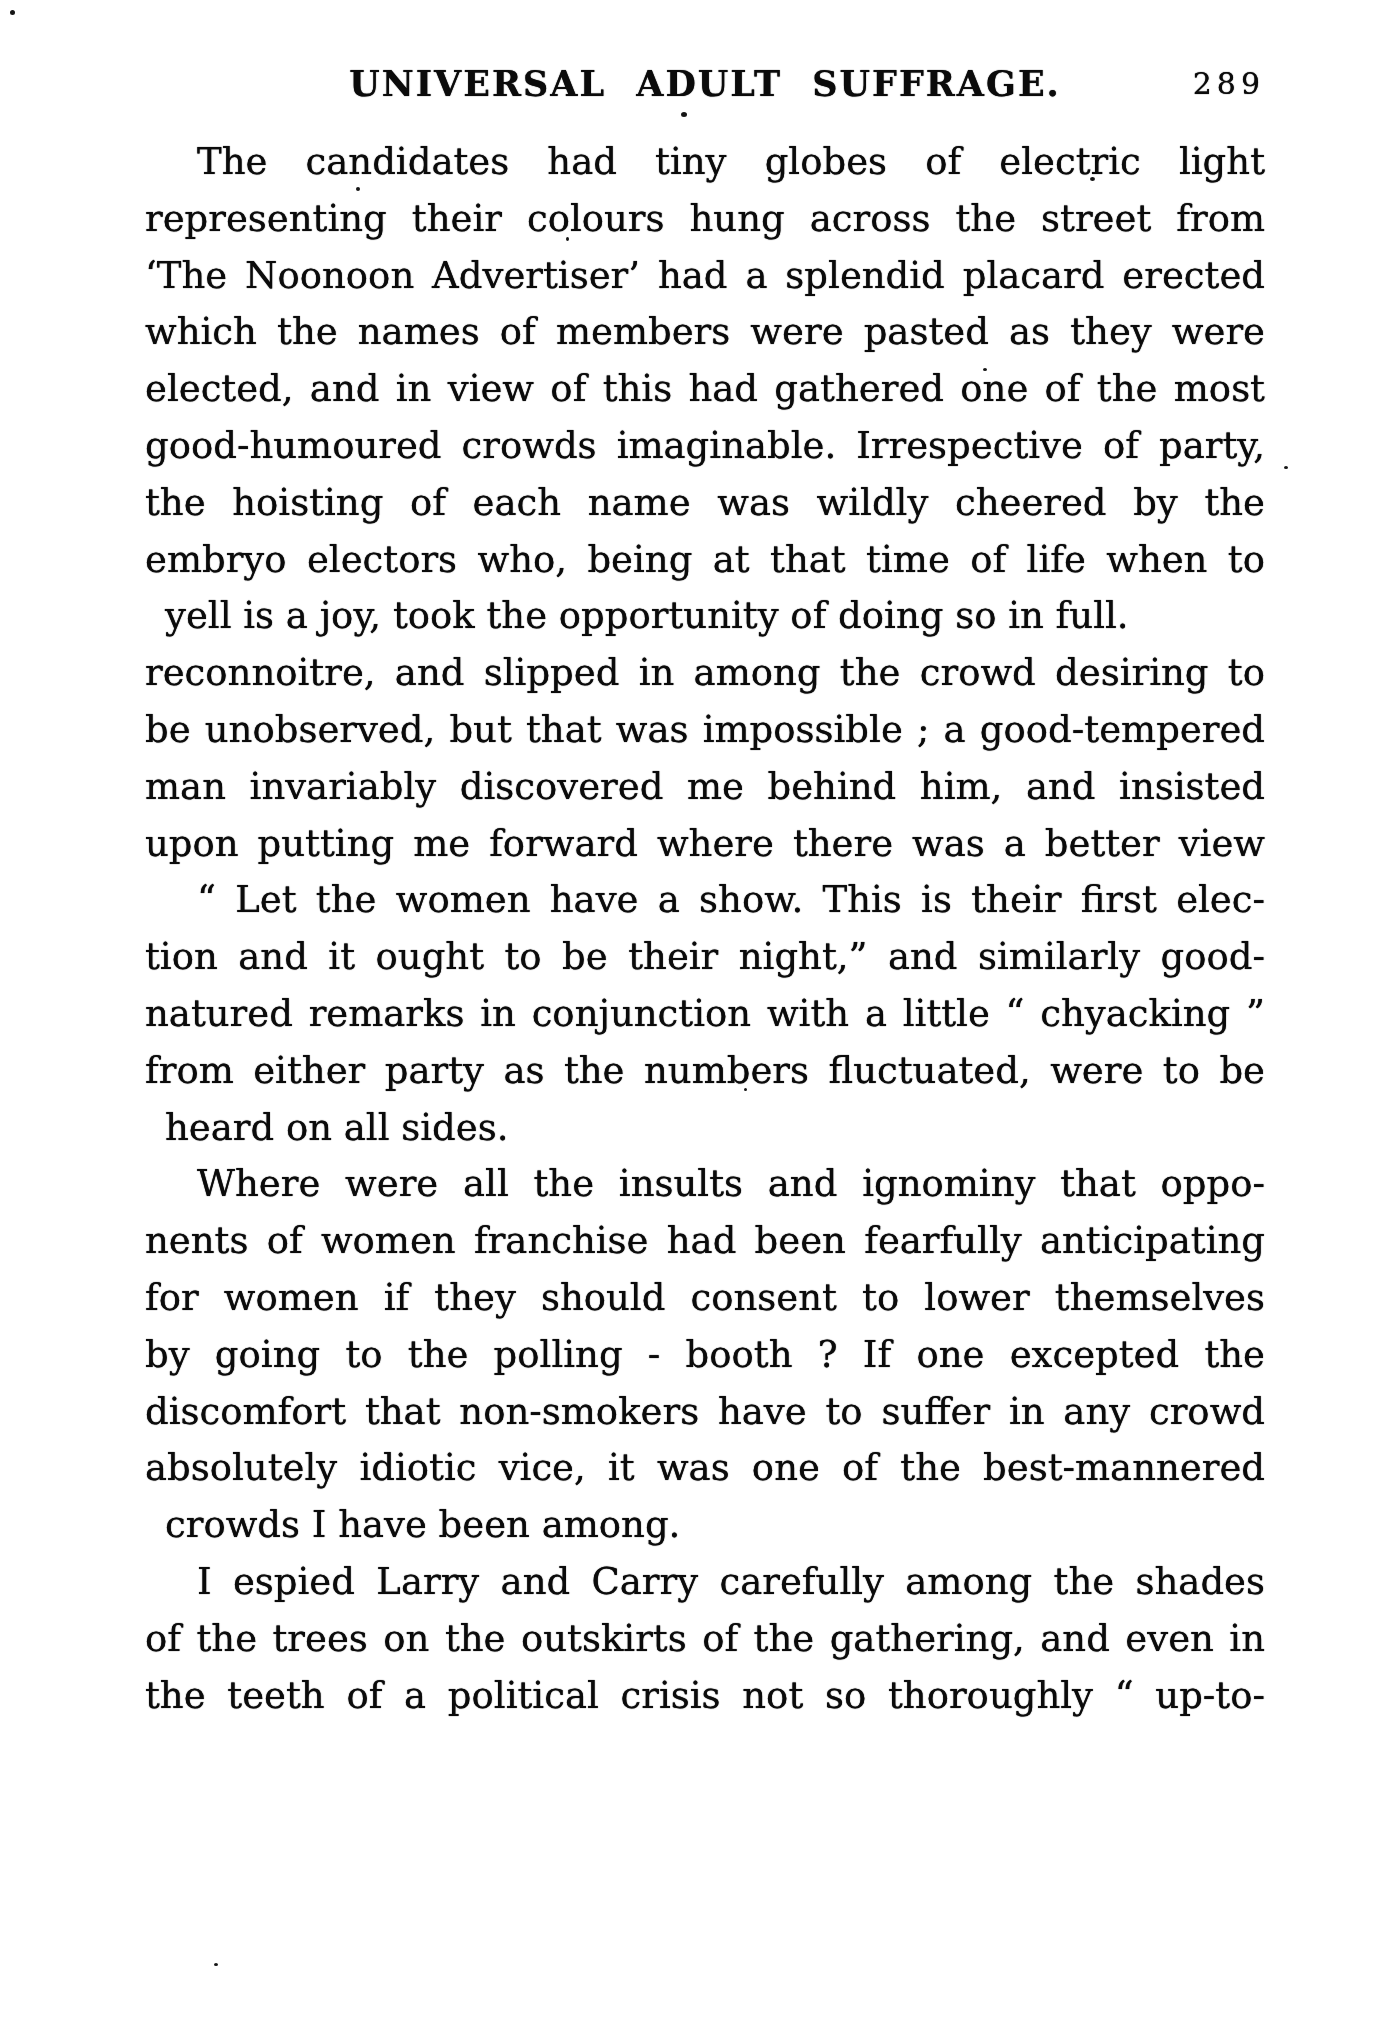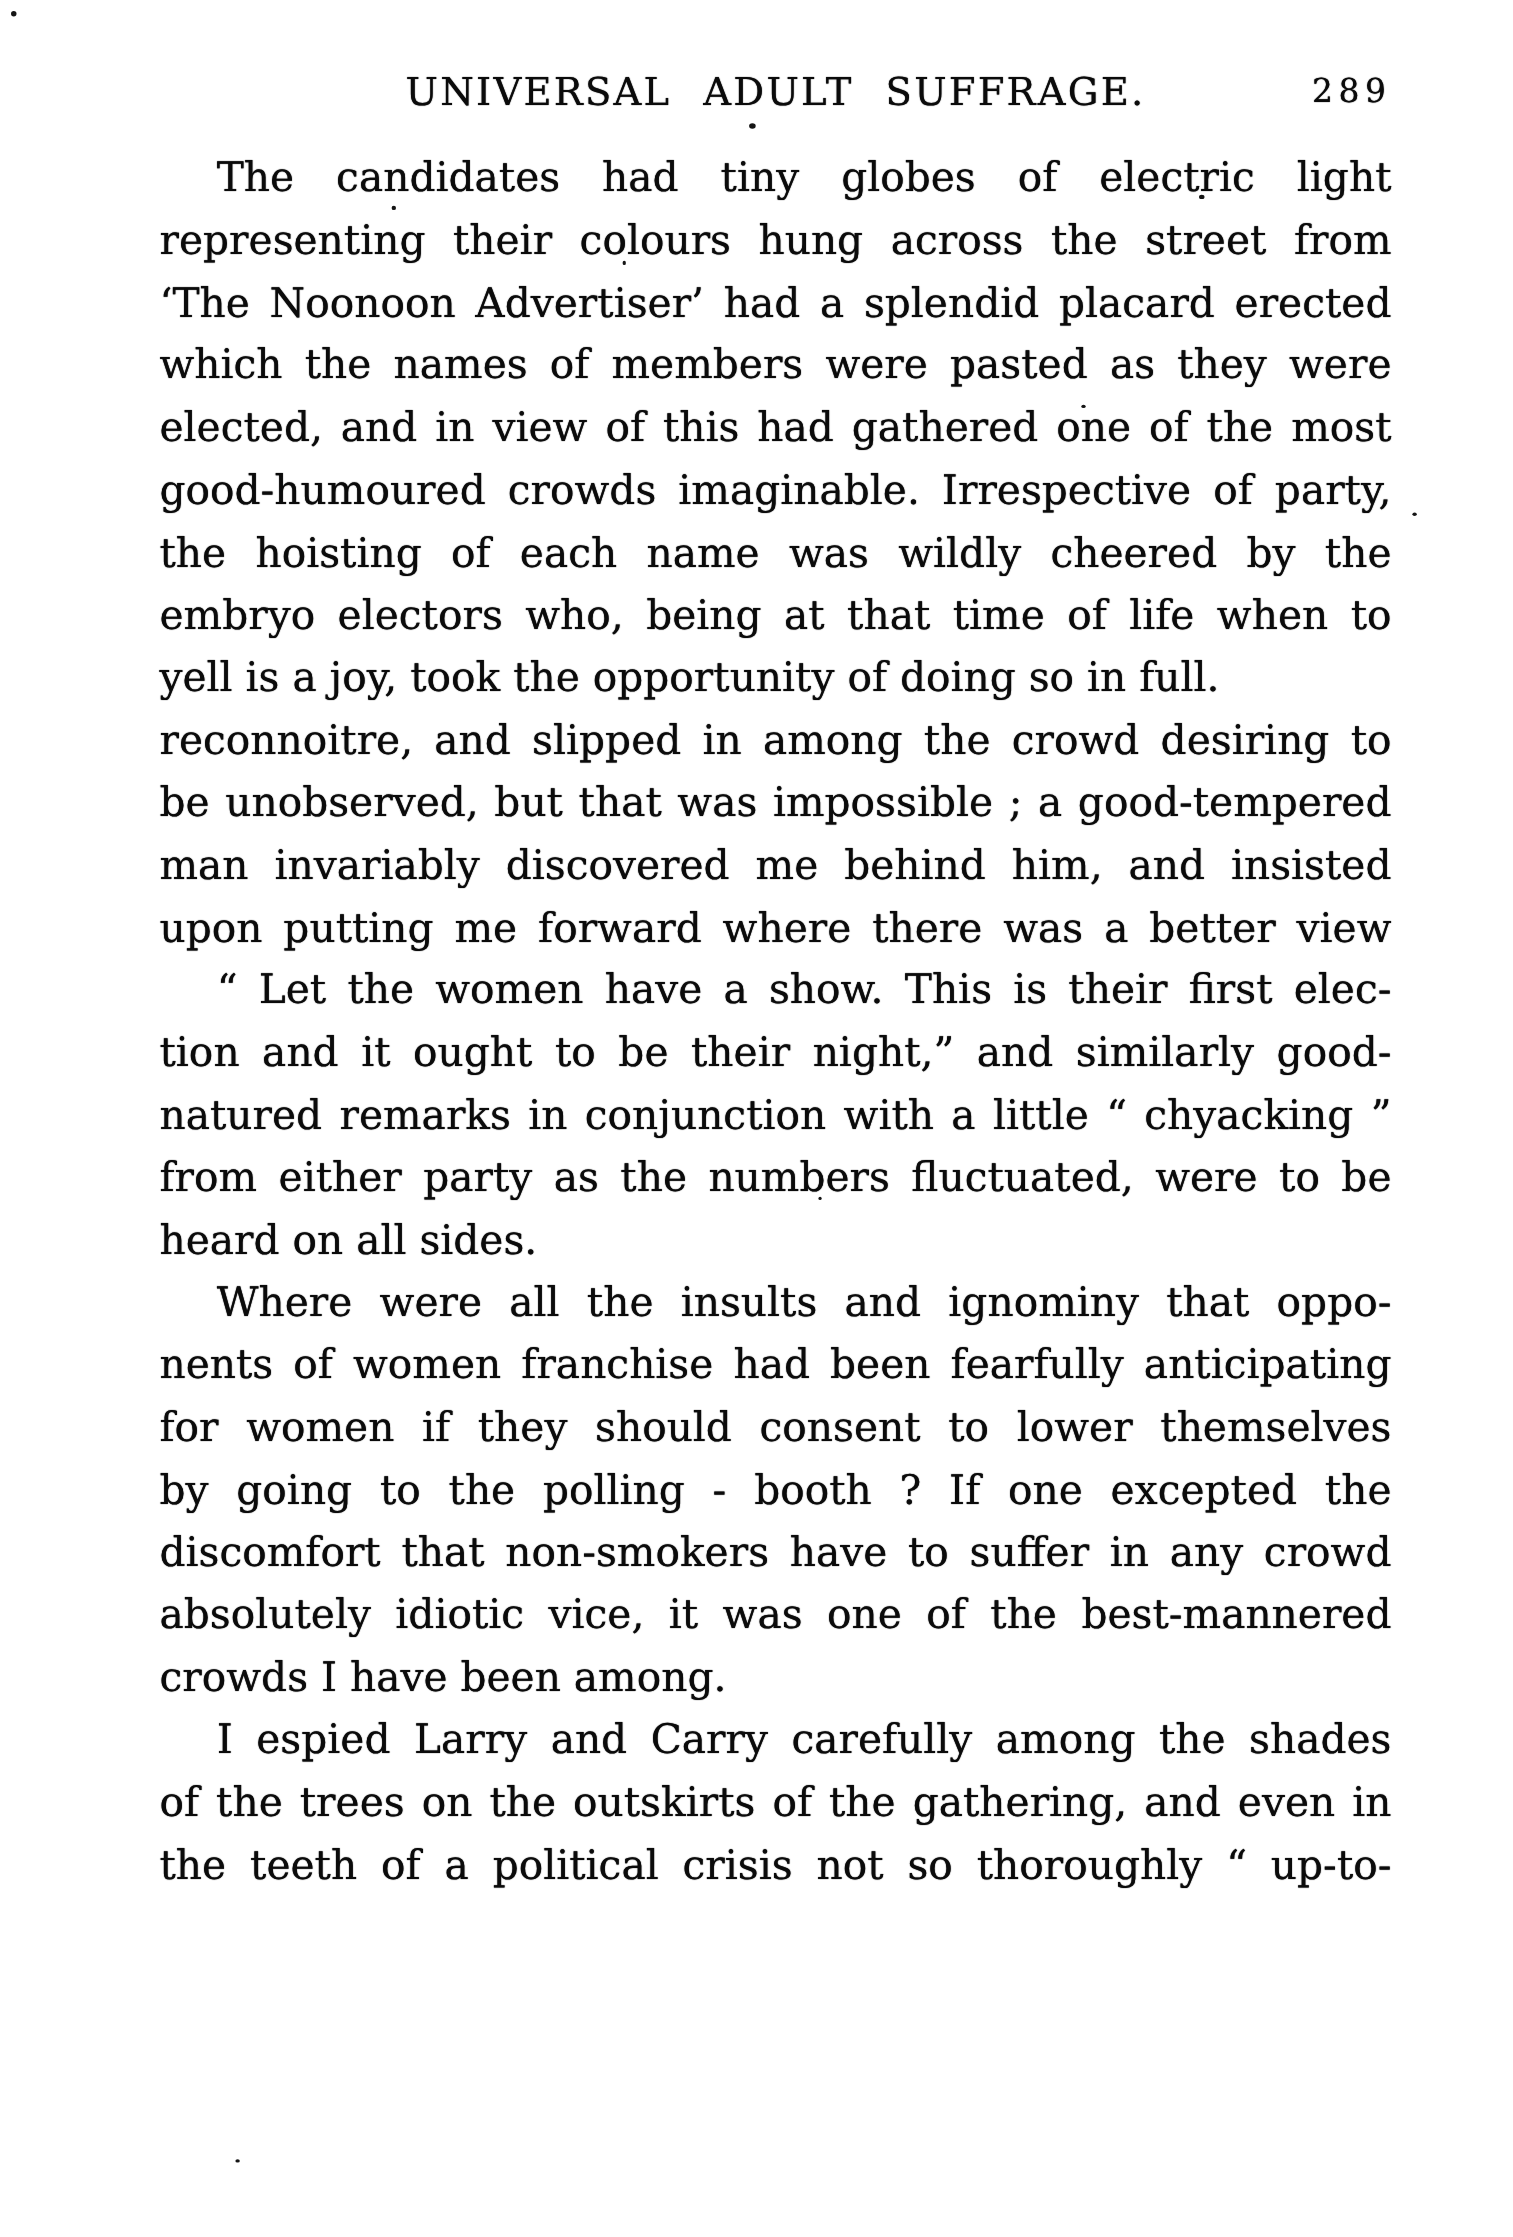--- a/index.html
+++ b/index.html
@@ -28,20 +28,21 @@
   }
   .head-title {
     position: absolute;
     left: 0; right: 0;
     text-align: center;
     font-size: 35px;
     line-height: 48px;
     letter-spacing: 2px;
     word-spacing: 16px;
     white-space: nowrap;
+    font-weight: bold;
   }
   .page-num {
     position: absolute;
     right: 0;
     top: 0;
     font-size: 30px;
     line-height: 48px;
     letter-spacing: 5px;
   }
   .text-block {
@@ -50,21 +51,21 @@
     left: 145px;
     width: 1120px;
   }
   .line {
     font-size: 37px;
     line-height: 56.8px;
     text-align: justify;
     text-align-last: justify;
   }
   .line.indent { text-indent: 52px; }
-  .line.last   { text-align-last: left; }
+  .line.last   { text-align-last: left; margin-left: 20px; }
   
   .speck {
     position: absolute;
     background: #151515;
     border-radius: 50%;
   }
 </style>
 </head>
 <body>
 

